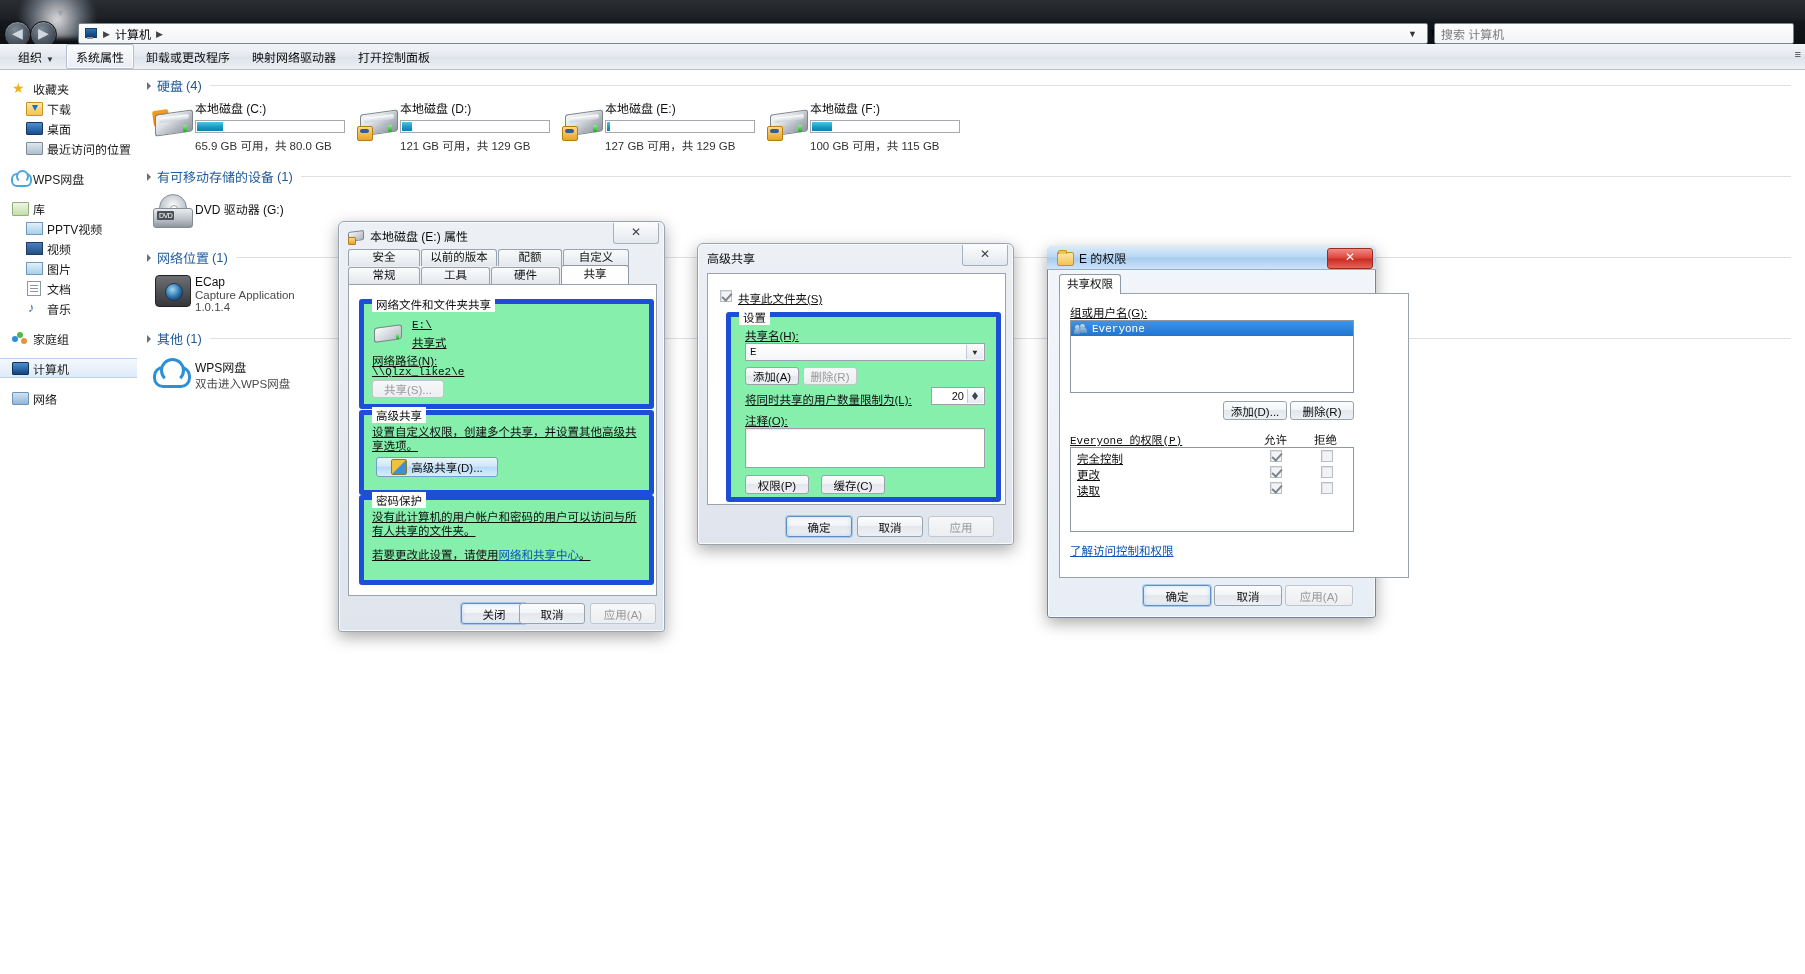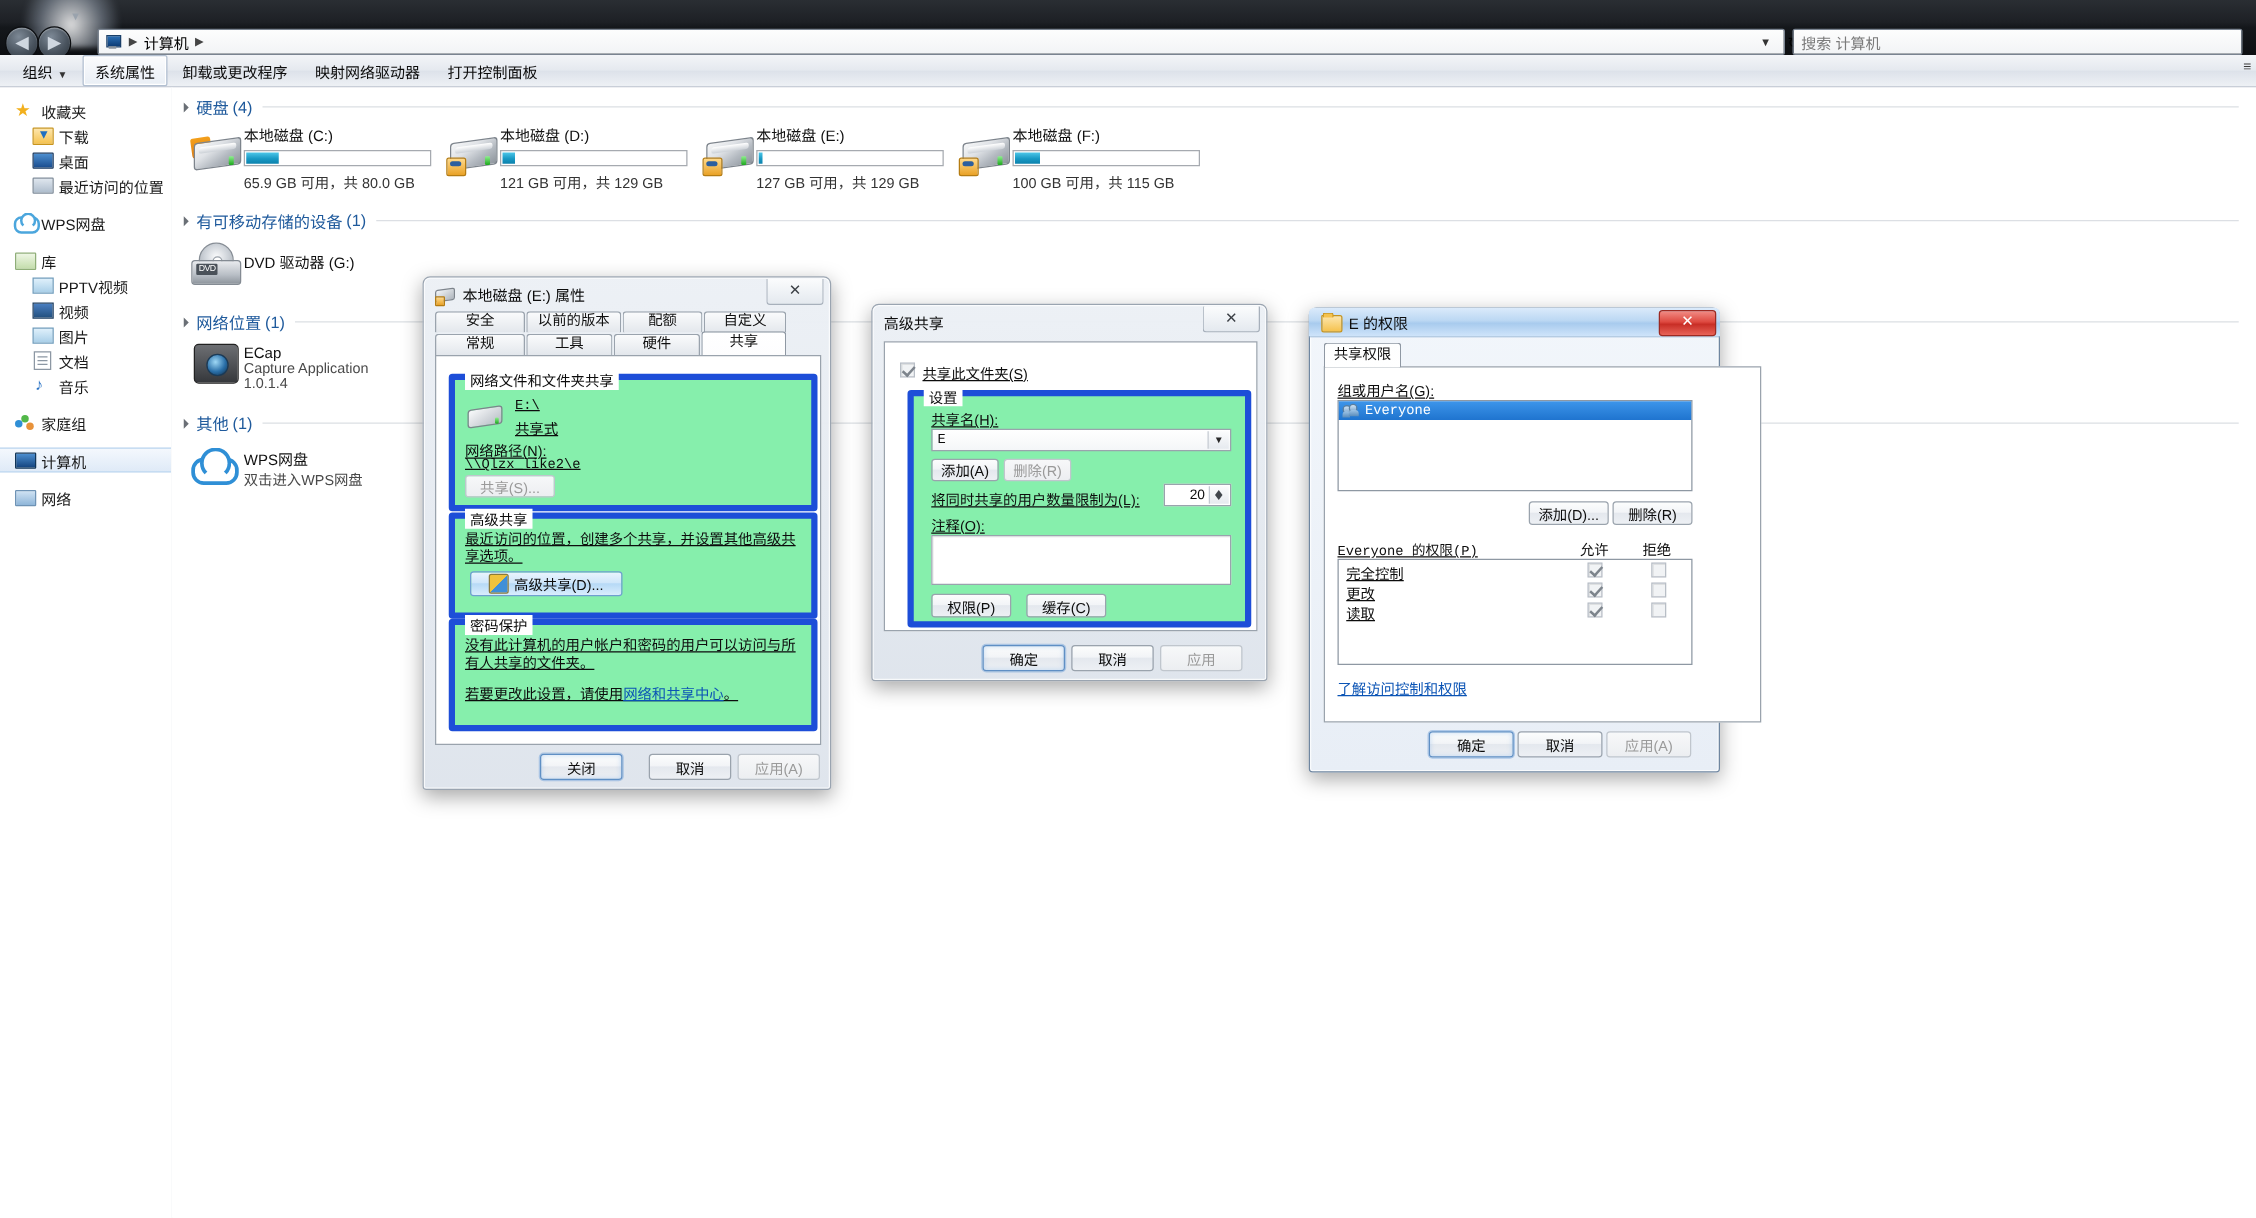--- a/index.html
+++ b/index.html
@@ -665,37 +665,37 @@
         <span class="txt" style="left:48px;top:30px;">共享式</span>
 
         <span class="txt" style="left:8px;top:48px;">网络路径(N):</span>
         <span class="txt mono" style="left:8px;top:62px;">\\Qlzx_like2\e</span>
 
         <div class="btn disabled" style="left:8px;top:76px;width:72px;height:18px;">共享(S)...</div>
       </div>
 
       <div class="grp" style="left:10px;top:125px;width:285px;height:75px;">
         <span class="grp-label">高级共享</span>
-        <span class="txt wrap" style="left:8px;top:10px;width:265px;">最近访问的位置，创建多个共享，并设置其他高级共享选项。</span>
+        <span class="txt wrap" style="left:8px;top:10px;width:265px;">设置自定义权限，创建多个共享，并设置其他高级共享选项。</span>
         <div class="btn blue" style="left:12px;top:42px;width:122px;height:20px;">
           <span class="shield"></span>
           <span>高级共享(D)...</span>
         </div>
       </div>
 
       <div class="grp" style="left:10px;top:210px;width:285px;height:80px;">
         <span class="grp-label">密码保护</span>
         <span class="txt wrap" style="left:8px;top:10px;width:265px;">没有此计算机的用户帐户和密码的用户可以访问与所有人共享的文件夹。</span>
         <span class="txt" style="left:8px;top:46px;">
           <span>若要更改此设置，请使用</span><span class="lnk">网络和共享中心</span><span>。</span>
         </span>
       </div>
     </div>
 
-    <div class="btn default" style="left:94px;top:354px;width:66px;height:21px;">关闭</div>
+    <div class="btn default" style="left:123px;top:354px;width:66px;height:21px;">关闭</div>
     <div class="btn" style="left:181px;top:354px;width:66px;height:21px;">取消</div>
     <div class="btn disabled" style="left:252px;top:354px;width:66px;height:21px;">应用(A)</div>
   </div>
 </div>
 
 <div class="dialog" style="left:697px;top:243px;width:317px;height:302px;">
   <div class="dlg-frame"></div>
 
   <div class="dlg-title">
     <span>高级共享</span>

